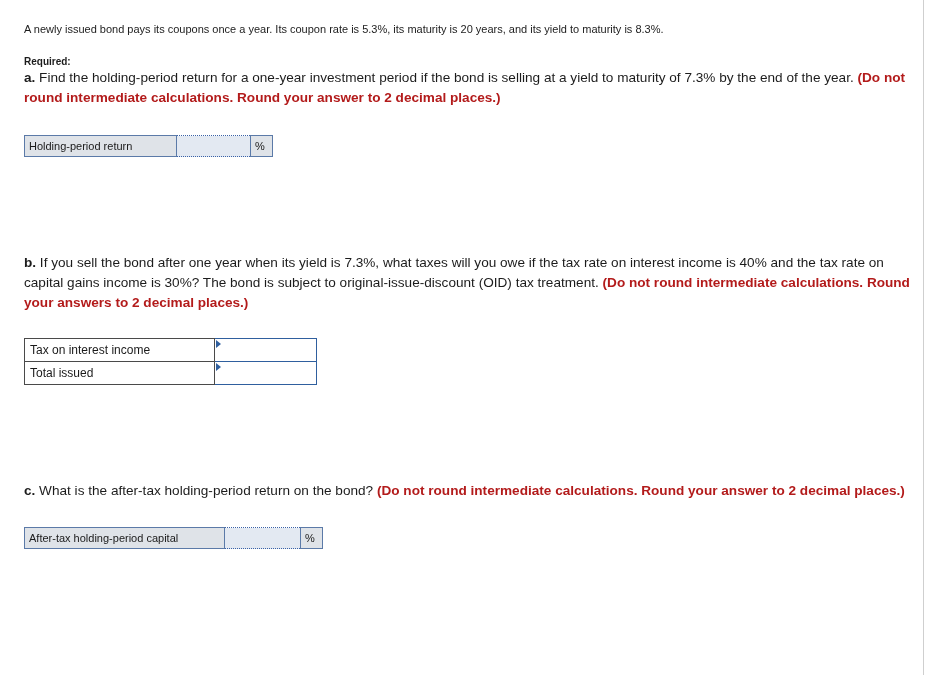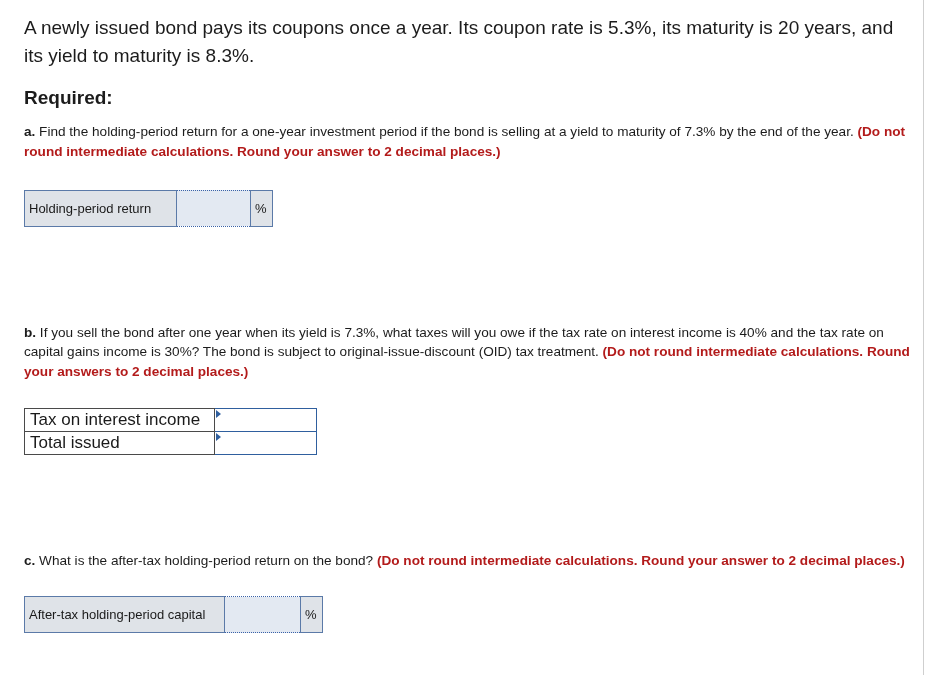--- a/index.html
+++ b/index.html
@@ -26,54 +26,54 @@
   .right-rule {
     position: absolute;
     top: 0;
     right: 7px;
     width: 1px;
     height: 675px;
     background: #cfcfcf;
   }
   .intro {
     line-height: 1.45;
-    font-size: 19px;
-    margin: 4px 0 0 0;
+    font-size: 11px;
+    margin: 12px 0 0 0;
     max-width: 900px;
     color: #1c1c1c;
   }
   .spacer-a { height: 18px; }
   .req-label {
     font-weight: bold;
-    font-size: 19px;
+    font-size: 10px;
     color: #1c1c1c;
-    margin-bottom: 13px;
+    margin-bottom: 1px;
   }
   .q-block {
     line-height: 1.45;
     font-size: 13.6px;
     max-width: 900px;
     color: #1c1c1c;
   }
   .q-letter { font-weight: bold; }
   .red-bold {
     color: #b31b1b;
     font-weight: bold;
   }
   
   .ans-table-a {
     margin-top: 28px;
     border-collapse: collapse;
     table-layout: fixed;
   }
   .ans-table-a td {
     border: 1px solid #5b7aa8;
-    height: 36px;
+    height: 21px;
     padding: 0 4px;
-    font-size: 13px;
+    font-size: 11px;
     vertical-align: middle;
     box-sizing: border-box;
   }
   .lbl-cell {
     background: #dfe3e8;
     color: #1a1a1a;
     white-space: nowrap;
   }
   .input-cell {
     background: #e3e9f2;
@@ -86,21 +86,21 @@
     width: 22px;
   }
   .b-table {
     margin-top: 26px;
     border-collapse: collapse;
     table-layout: fixed;
   }
   .b-table td {
     border: 1px solid #4a4a4a;
     height: 23px;
-    font-size: 17px;
+    font-size: 12px;
     padding: 0 5px;
     box-sizing: border-box;
     vertical-align: middle;
   }
   .b-table td.b-lbl {
     width: 190px;
     background: #ffffff;
     color: #1a1a1a;
   }
   .b-table td.b-input {

